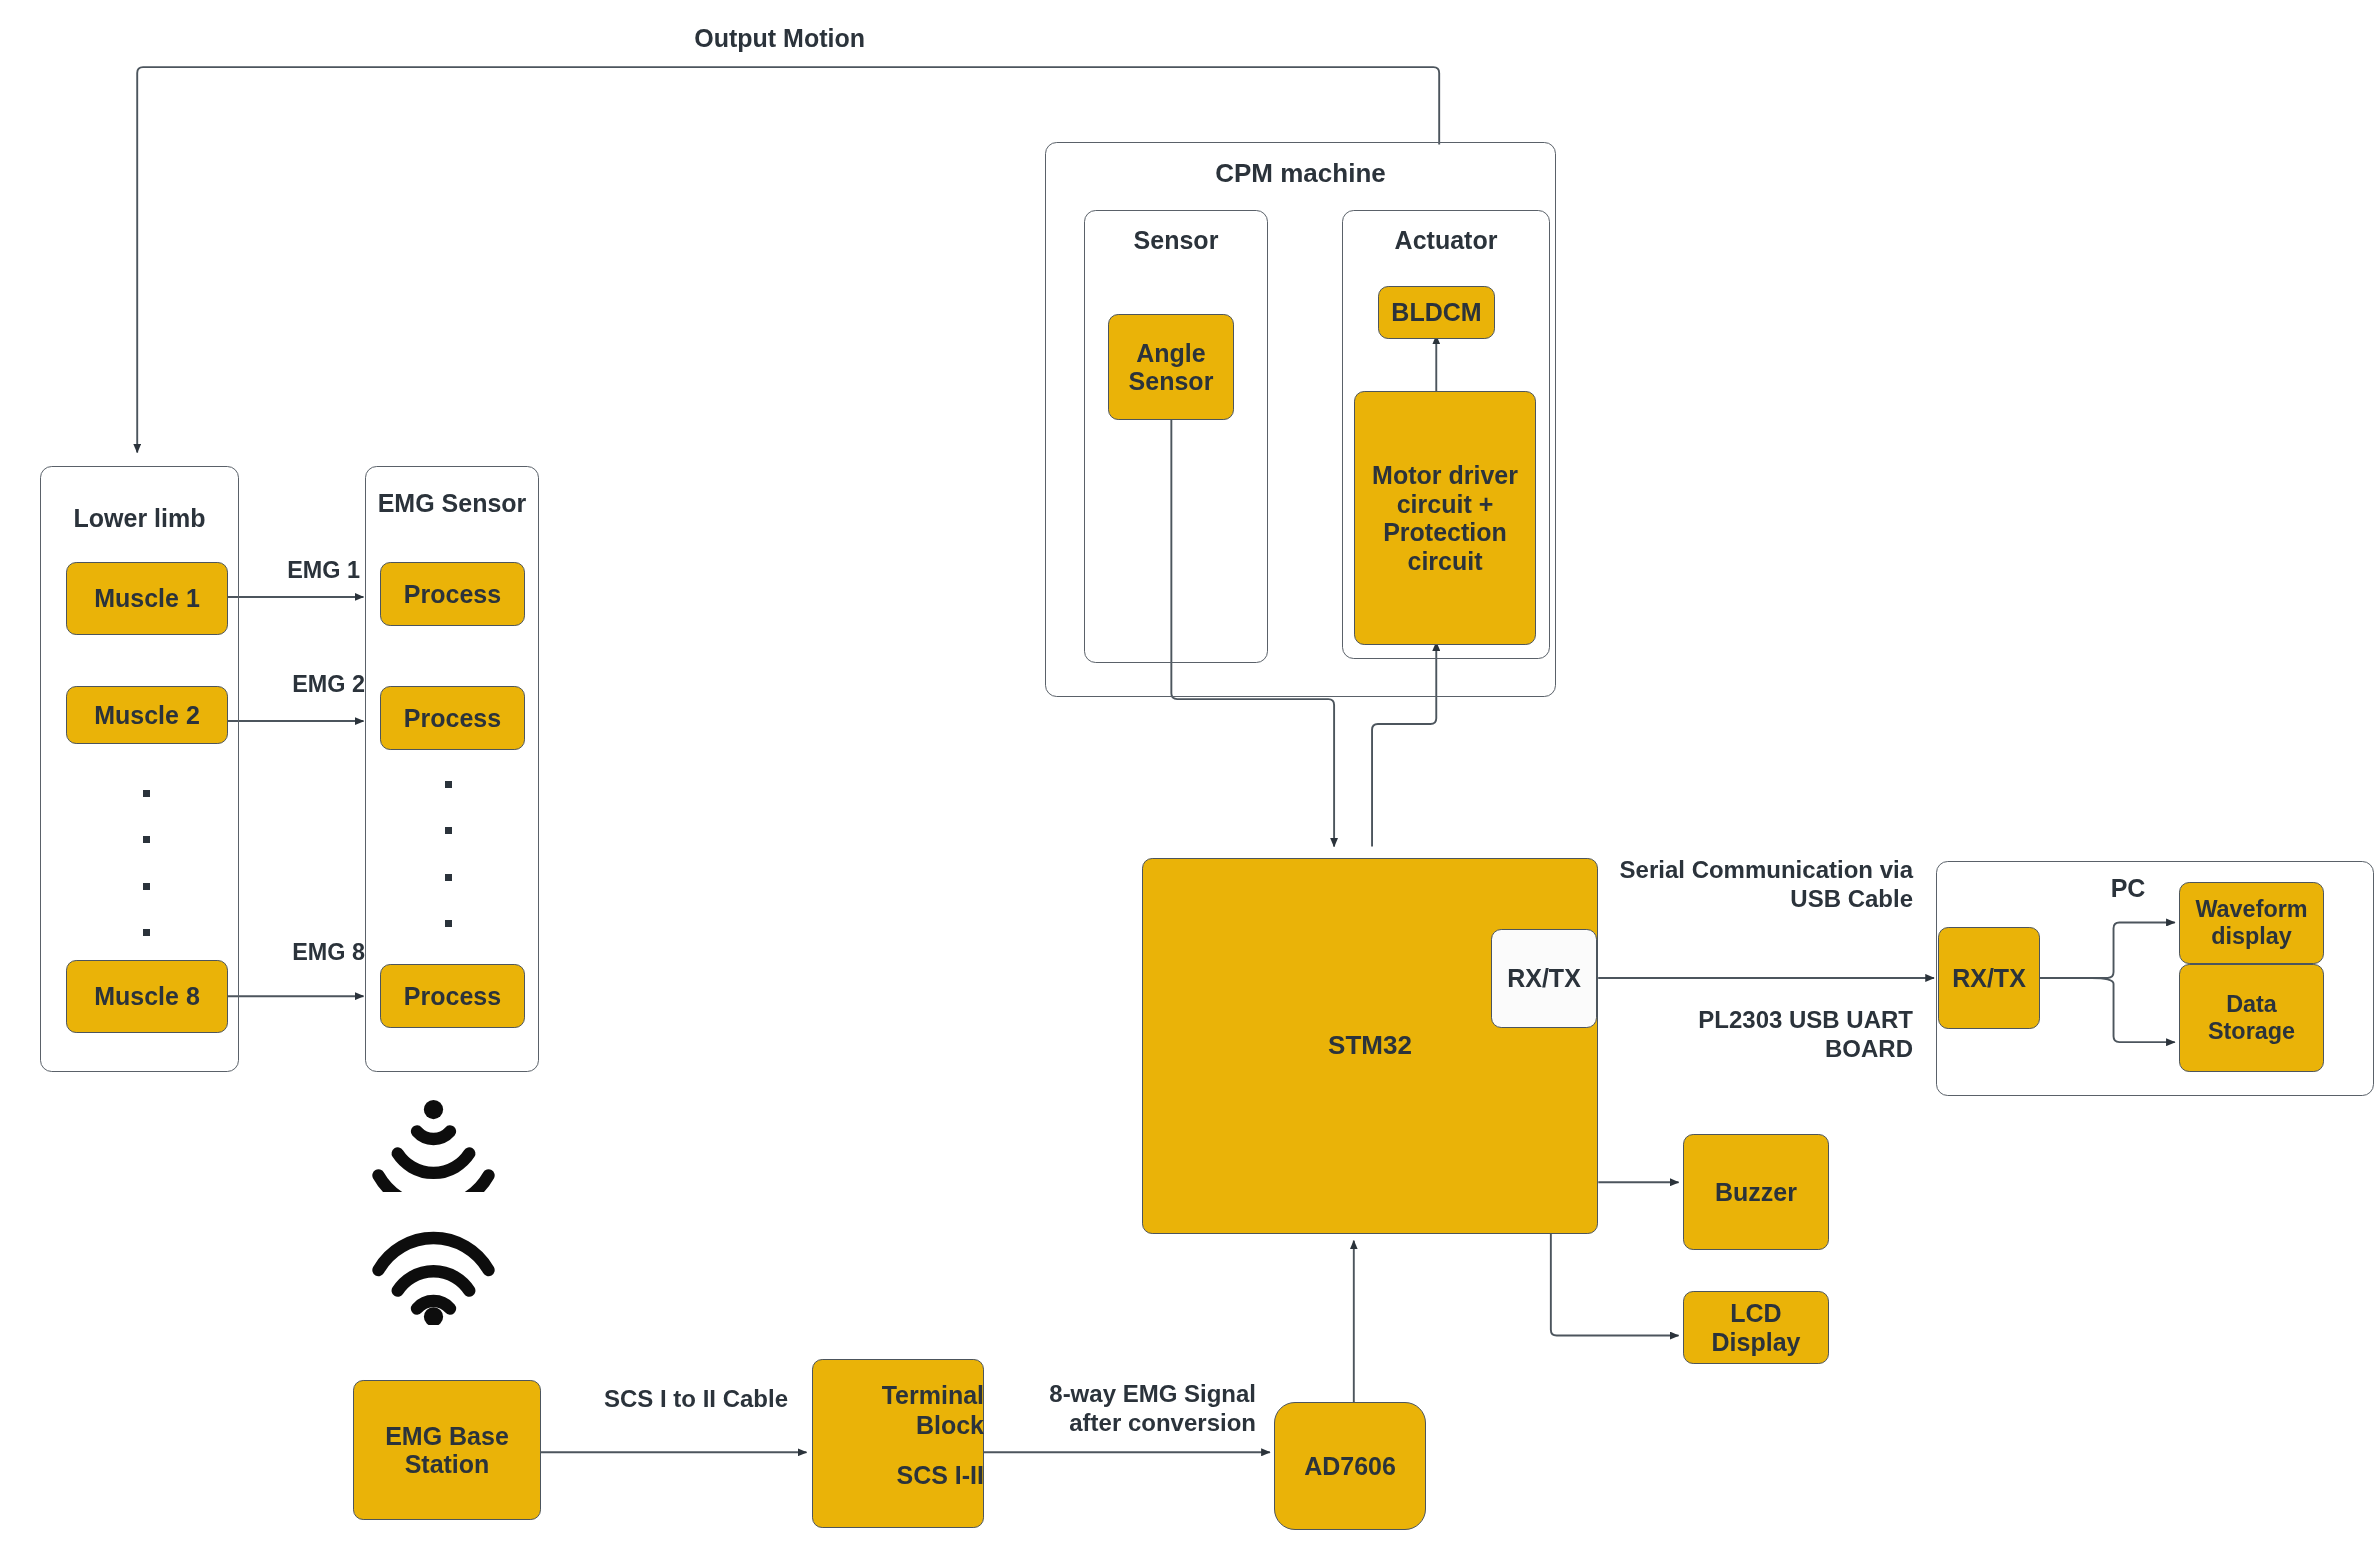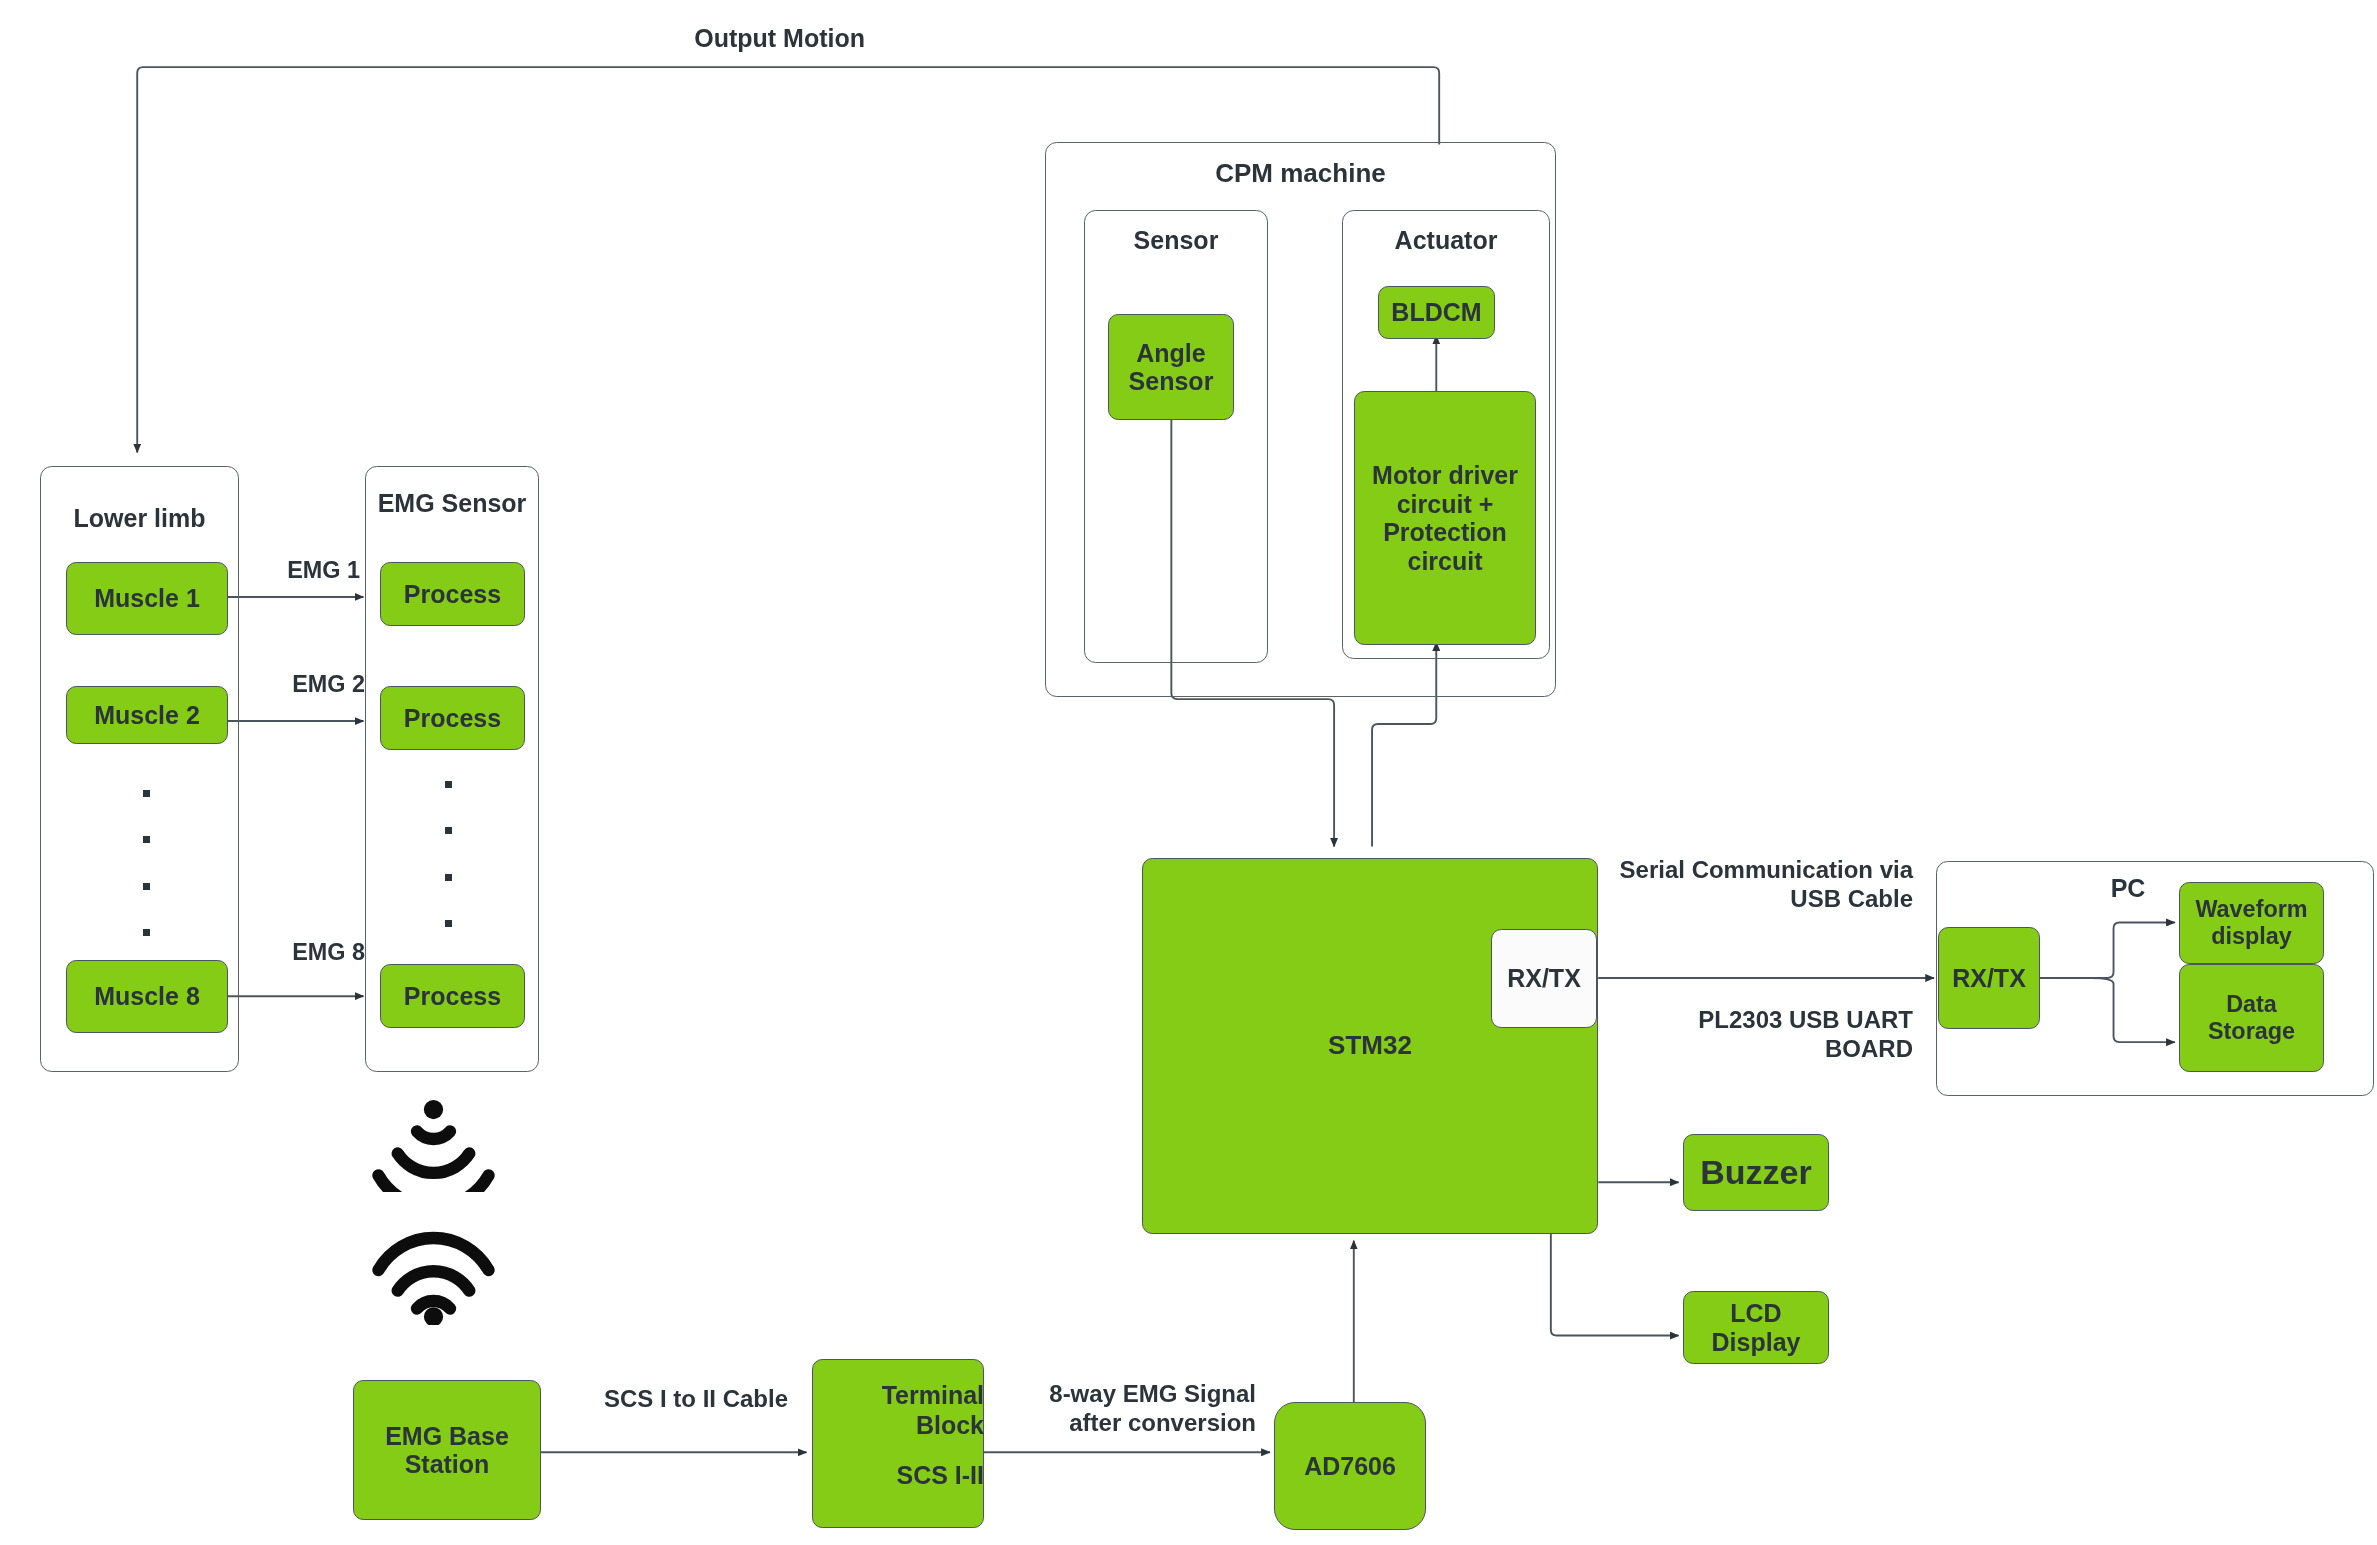--- a/index.html
+++ b/index.html
@@ -2,21 +2,21 @@
 <html style="font-size:11.7px"><head>
 <meta charset="utf-8">
 <style>
   html,body{margin:0;padding:0;background:#ffffff;}
   body{width:2377px;height:1545px;position:relative;overflow:hidden;
        font-family:"Liberation Sans","DejaVu Sans",sans-serif;color:#2b333b;}
   #stage{position:absolute;left:0;top:0;width:2377px;height:1545px;}
   svg.edges{position:absolute;left:0;top:0;width:2377px;height:1545px;pointer-events:none;}
 
   .node{position:absolute;box-sizing:border-box;border:1.5px solid #4c555d;
-        border-radius:10.2px;background:#84cc16;display:flex;align-items:center;
+        border-radius:10.2px;background:#eab308;display:flex;align-items:center;
         justify-content:center;text-align:center;font-weight:bold;line-height:1.14;}
   .group{position:absolute;box-sizing:border-box;border:1.5px solid #5a6169;
          border-radius:11.7px;background:transparent;}
   .grouplabel{position:absolute;font-weight:bold;text-align:center;line-height:1.14;
               color:#2b333b;}
   .edgelabel{position:absolute;font-weight:bold;text-align:right;line-height:1.2;
              color:#2b333b;}
   .dots{position:absolute;display:flex;flex-direction:column;align-items:center;
         justify-content:space-between;}
   .dots i{display:block;width:6.6px;height:6.6px;background:#2b333b;}
@@ -126,21 +126,21 @@
   <div class="node" style="left:1108px;top:314px;width:126px;height:106px;font-size:25px;">Angle Sensor</div>
 
   <div class="group" style="left:1342px;top:210px;width:208px;height:449px;"></div>
   <div class="grouplabel" style="left:1342px;top:226px;width:208px;font-size:25px;">Actuator</div>
   <div class="node" style="left:1378px;top:286px;width:117px;height:53px;font-size:25px;">BLDCM</div>
   <div class="node" style="left:1354px;top:391px;width:182px;height:254px;font-size:25px;padding:0 7.3px;">Motor driver circuit + Protection circuit</div>
 
   <div class="node" style="left:1142px;top:858px;width:456px;height:376px;font-size:26px;">STM32</div>
   <div class="node" style="left:1491px;top:929px;width:106px;height:99px;font-size:25px;background:#fbfbfb;">RX/TX</div>
 
-  <div class="node" style="left:1683px;top:1134px;width:146px;height:77px;font-size:34px;">Buzzer</div>
+  <div class="node" style="left:1683px;top:1134px;width:146px;height:116px;font-size:25px;">Buzzer</div>
   <div class="node" style="left:1683px;top:1291px;width:146px;height:73px;font-size:25px;padding:0 5.8px;">LCD Display</div>
 
   <div class="edgelabel" style="left:1617px;top:856px;width:296px;font-size:24px;">Serial Communication via USB Cable</div>
   <div class="edgelabel" style="left:1617px;top:1006px;width:296px;font-size:24px;">PL2303 USB UART BOARD</div>
 
   <div class="group" style="left:1936px;top:861px;width:438px;height:235px;"></div>
   <div class="grouplabel" style="left:2088px;top:874px;width:80px;font-size:25px;">PC</div>
   <div class="node" style="left:1938px;top:927px;width:102px;height:102px;font-size:25px;">RX/TX</div>
   <div class="node" style="left:2179px;top:882px;width:145px;height:82px;font-size:23.4px;padding:0 4.4px;">Waveform display</div>
   <div class="node" style="left:2179px;top:964px;width:145px;height:108px;font-size:23.4px;padding:0 4.4px;text-align:center;">Data Storage</div>

